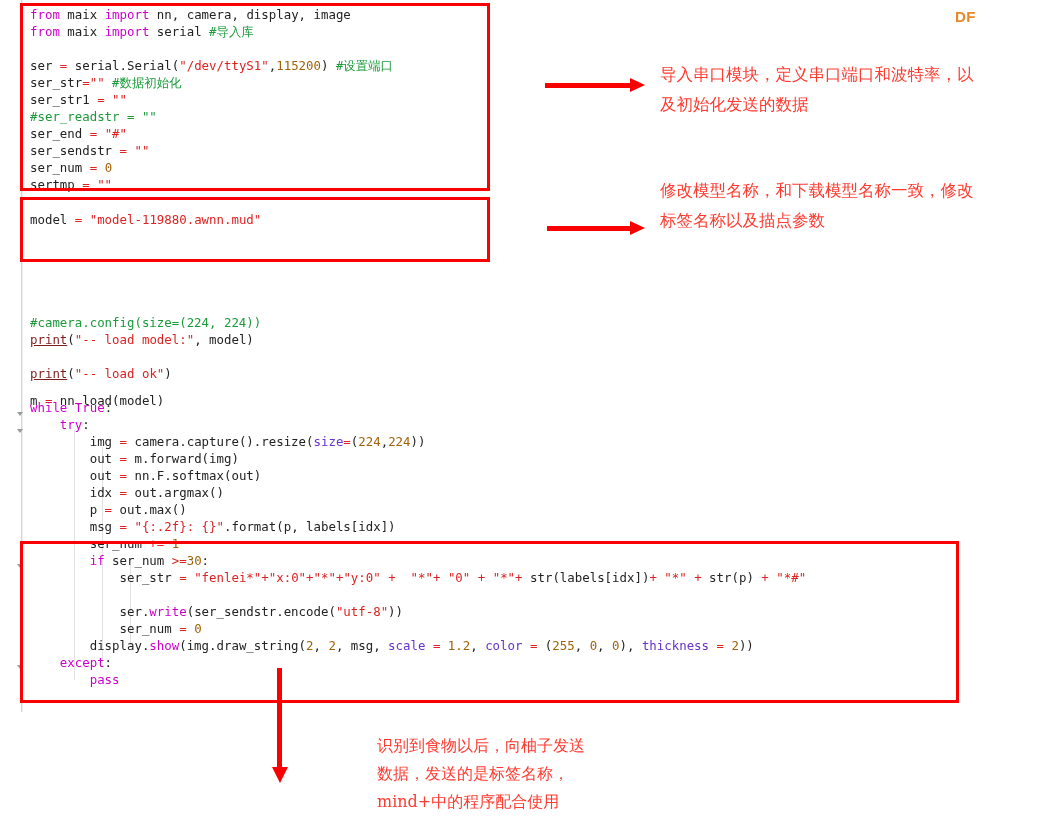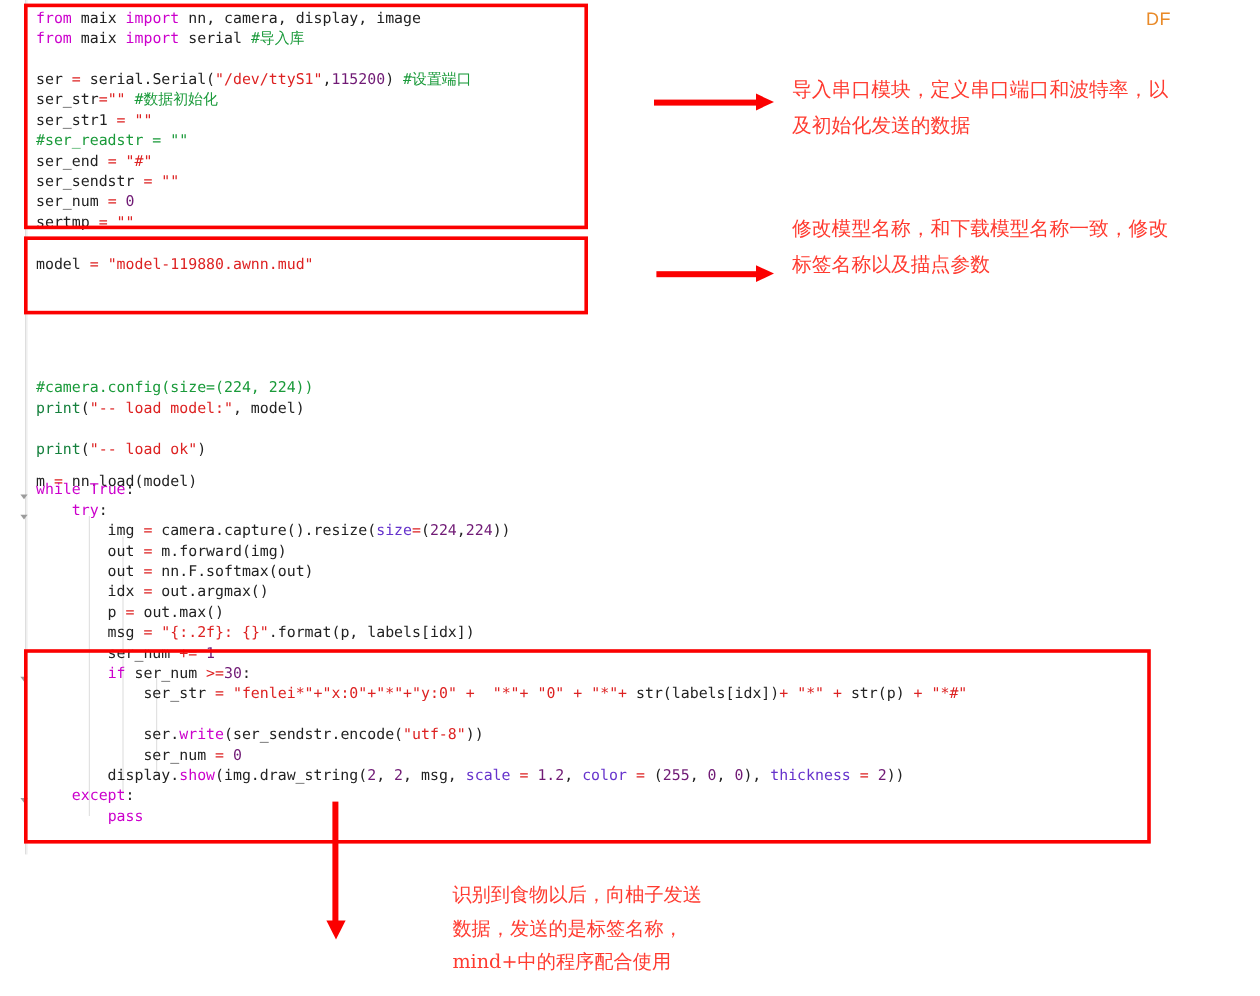--- a/index.html
+++ b/index.html
@@ -53,24 +53,24 @@
     font-family: "DejaVu Sans Mono", "Liberation Mono", monospace;
     font-size: 12.4px;
     line-height: 16.8px;
     white-space: pre;
     color: #222222;
     letter-spacing: 0px;
   }
 
   
   .kw   { color: #cc00cc; }   
-  .fn   { color: #15803d; }   
+  .fn   { color: #7f1d1d; text-decoration: underline; }   
   .str  { color: #dd2222; }   
   .com  { color: #1a9a3a; }   
-  .num  { color: #701a75; }   
+  .num  { color: #a16207; }   
   .op   { color: #dd2222; }   
   .pl   { color: #222222; }   
   .arg  { color: #6633cc; }   
   .pnk  { color: #cc00cc; }
 
   
   .fold {
     position: absolute;
     width: 0; height: 0;
     border-left: 3.5px solid transparent;
@@ -145,21 +145,21 @@
     font-family: "DejaVu Serif", "Liberation Serif", serif;
     font-size: 16px;
     line-height: 28px;
     white-space: pre-line;
   }
 
   .brand {
     position: absolute;
     color: #e98a28;
     font-family: "Liberation Sans", sans-serif;
-    font-weight: normal;
+    font-weight: bold;
     font-size: 15px;
     letter-spacing: 0.5px;
   }
 </style>
 </head>
 <body>
 
 <div id="stage">
 
   <div class="code-pane">

